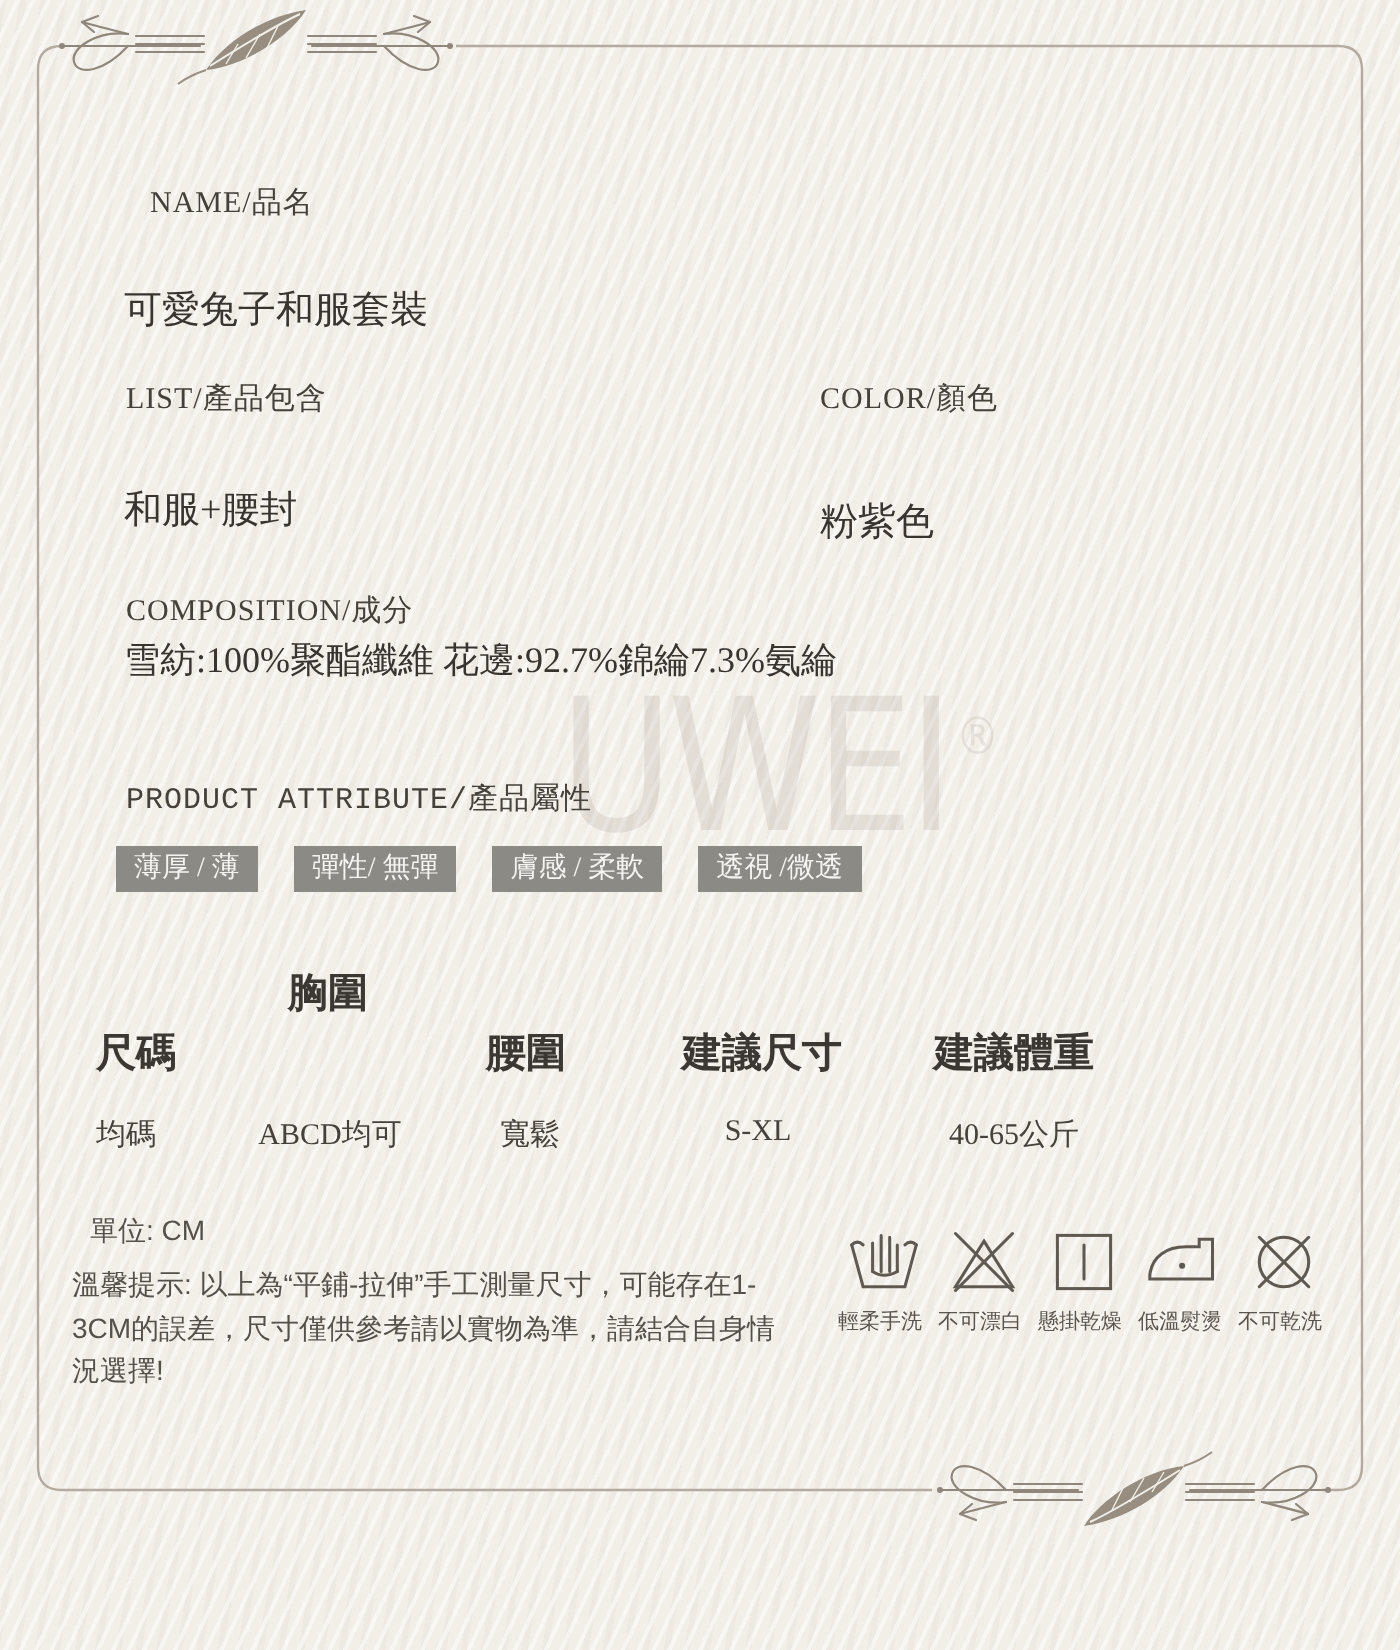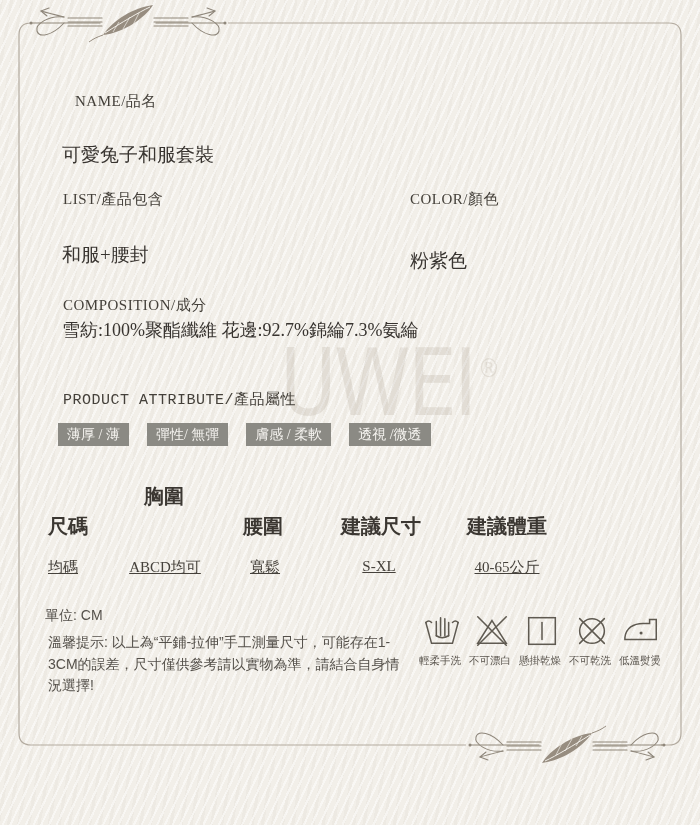--- a/index.html
+++ b/index.html
@@ -23,21 +23,21 @@
     font-size:19px;color:#383430;white-space:nowrap;margin-top:32px;
   }
   .comp-value{font-size:18px;color:#383430;white-space:nowrap;}
   .tags-row{display:flex;align-items:flex-start;}
   .tag{
     background:#8b8a84;color:#f6f4f0;
     font-size:14px;line-height:23px;height:23px;
     padding:0 9px;margin-right:18px;white-space:nowrap;
   }
   .th{font-size:20px;font-weight:bold;color:#3b3732;white-space:nowrap;}
-  .td{font-size:15px;color:#45413b;white-space:nowrap;text-decoration:underline;}
+  .td{font-size:15px;color:#45413b;white-space:nowrap;}
   .center{transform:translateX(-50%);}
   .sans{font-family:"Liberation Sans","DejaVu Sans",sans-serif;}
   .unit{font-size:14px;color:#54504a;white-space:nowrap;}
   .tip{
     font-size:14px;line-height:21.5px;color:#54504a;width:356px;
   }
   .care{display:flex;left:413px;top:612px;}
   .care-item{
     width:48px;margin-right:2px;display:flex;flex-direction:column;align-items:flex-end;
   }
@@ -126,21 +126,21 @@
     <div class="abs th center" style="left:381px;top:513px;">建議尺寸</div>
     <div class="abs th center" style="left:507px;top:513px;">建議體重</div>
     <div class="abs td" style="left:48px;top:558px;">均碼</div>
     <div class="abs td center" style="left:165px;top:558px;">ABCD均可</div>
     <div class="abs td center" style="left:265px;top:558px;">寬鬆</div>
     <div class="abs td center" style="left:379px;top:558px;text-align:center;">S-XL</div>
     <div class="abs td center" style="left:507px;top:558px;">40-65公斤</div>
   </div>
 
   <div class="abs sans unit" style="left:45px;top:607px;">單位: CM</div>
-  <div class="abs sans tip" style="left:48px;top:632px;">溫馨提示: 以上為“平鋪-拉伸”手工測量尺寸，可能存在1-3CM的誤差，尺寸僅供參考請以實物為準，請結合自身情況選擇!</div>
+  <div class="abs sans tip" style="left:36px;top:632px;">溫馨提示: 以上為“平鋪-拉伸”手工測量尺寸，可能存在1-3CM的誤差，尺寸僅供參考請以實物為準，請結合自身情況選擇!</div>
 
   <div class="abs care">
     <div class="care-item">
       <svg width="38" height="38" viewBox="0 0 40 40">
         <g stroke="#5f5a51" stroke-width="1.6" fill="none" stroke-linecap="round">
           <path d="M3 11 L9 33 H31 L37 11"></path>
           <path d="M3 11 Q6 8 9 11 M31 11 Q34 8 37 11"></path>
           <path d="M14 25 V10 M18.5 25 V6 M23 25 V7 M27 25 V11"></path>
           <path d="M14 25 Q20 29 27 25"></path>
         </g>
@@ -161,30 +161,30 @@
         <g stroke="#5f5a51" stroke-width="1.6" fill="none" stroke-linecap="round">
           <rect x="6" y="6" width="28" height="28"></rect>
           <path d="M20 11 V29"></path>
         </g>
       </svg>
       <div class="sans care-label">懸掛乾燥</div>
     </div>
     <div class="care-item">
       <svg width="38" height="38" viewBox="0 0 40 40">
         <g stroke="#5f5a51" stroke-width="1.6" fill="none" stroke-linecap="round">
+          <path d="M2 29 L2 27 C3 17 11 12 21 12 L28 12 L28 8 L35 8 L35 29 Z"></path>
+          <circle cx="19" cy="22" r="1.6" fill="#5f5a51" stroke="none"></circle>
+        </g>
+      </svg>
+      <div class="sans care-label">低溫熨燙</div>
+    </div>
+    <div class="care-item">
+      <svg width="38" height="38" viewBox="0 0 40 40">
+        <g stroke="#5f5a51" stroke-width="1.6" fill="none" stroke-linecap="round">
           <circle cx="20" cy="20" r="13"></circle>
           <path d="M7 7 L33 33 M33 7 L7 33"></path>
         </g>
       </svg>
       <div class="sans care-label">不可乾洗</div>
     </div>
-    <div class="care-item">
-      <svg width="38" height="38" viewBox="0 0 40 40">
-        <g stroke="#5f5a51" stroke-width="1.6" fill="none" stroke-linecap="round">
-          <path d="M2 29 L2 27 C3 17 11 12 21 12 L28 12 L28 8 L35 8 L35 29 Z"></path>
-          <circle cx="19" cy="22" r="1.6" fill="#5f5a51" stroke="none"></circle>
-        </g>
-      </svg>
-      <div class="sans care-label">低溫熨燙</div>
-    </div>
   </div>
 
 </div>
 
 </body></html>

